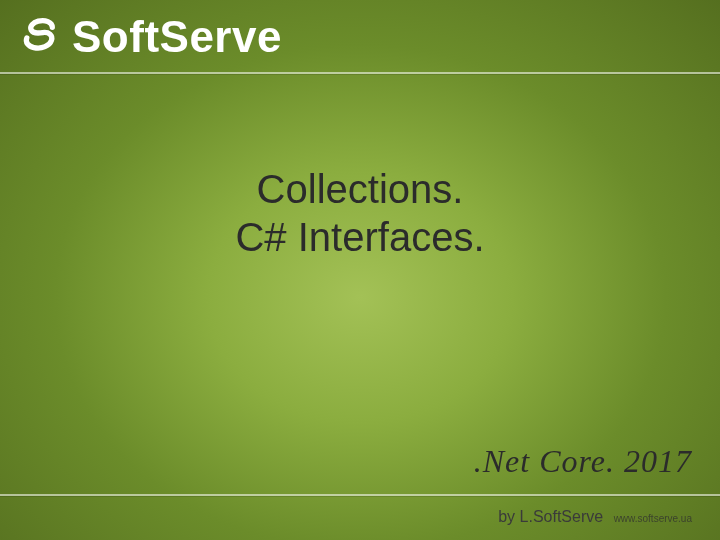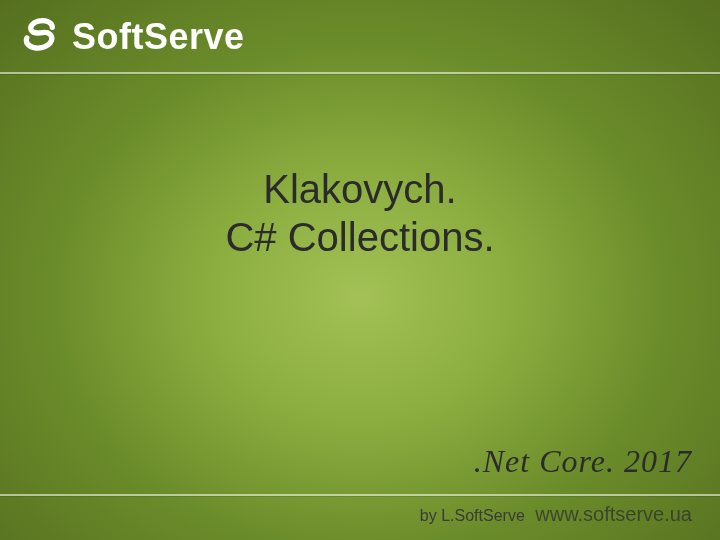--- a/index.html
+++ b/index.html
@@ -24,21 +24,21 @@
     .logo-mark {
       width: 44px;
       height: 44px;
       margin-right: 10px;
       display: flex;
       align-items: center;
       justify-content: center;
     }
     .logo-text {
       color: #ffffff;
-      font-size: 36px;
+      font-size: 44px;
       font-weight: bold;
       letter-spacing: 0.5px;
       text-align: right;
     }
     .divider {
       position: absolute;
       left: 0;
       right: 0;
       height: 2px;
       background: rgba(255,255,255,0.55);
@@ -70,21 +70,21 @@
       letter-spacing: 1px;
     }
     .byline {
       position: absolute;
       bottom: 14px;
       right: 28px;
       font-size: 16px;
       color: #3a3a3a;
     }
     .site-url {
-      font-size: 20px;
+      font-size: 10px;
       color: #2f2f2f;
       opacity: 0.75;
       margin-left: 6px;
     }
   </style>
 </head>
 <body>
 
 <div class="slide">
 
@@ -99,22 +99,22 @@
                  C 72 70, 54 78, 36 74
                  C 23 71, 16 62, 20 52" fill="none" stroke="#ffffff" stroke-width="12" stroke-linecap="round"></path>
       </svg>
     </span>
     <span class="logo-text">SoftServe</span>
   </div>
 
   <div class="divider top"></div>
 
   <div class="title-block">
-    <div class="title-line">Klakovych.</div>
-    <div class="title-line">C# Collections.</div>
+    <div class="title-line">Collections.</div>
+    <div class="title-line">C# Interfaces.</div>
   </div>
 
   <div class="subtitle">.Net Core. 2017</div>
 
   <div class="divider bottom"></div>
 
   <div class="byline">
     <span>by L.SoftServe</span>
     <span class="site-url">www.softserve.ua</span>
   </div>

